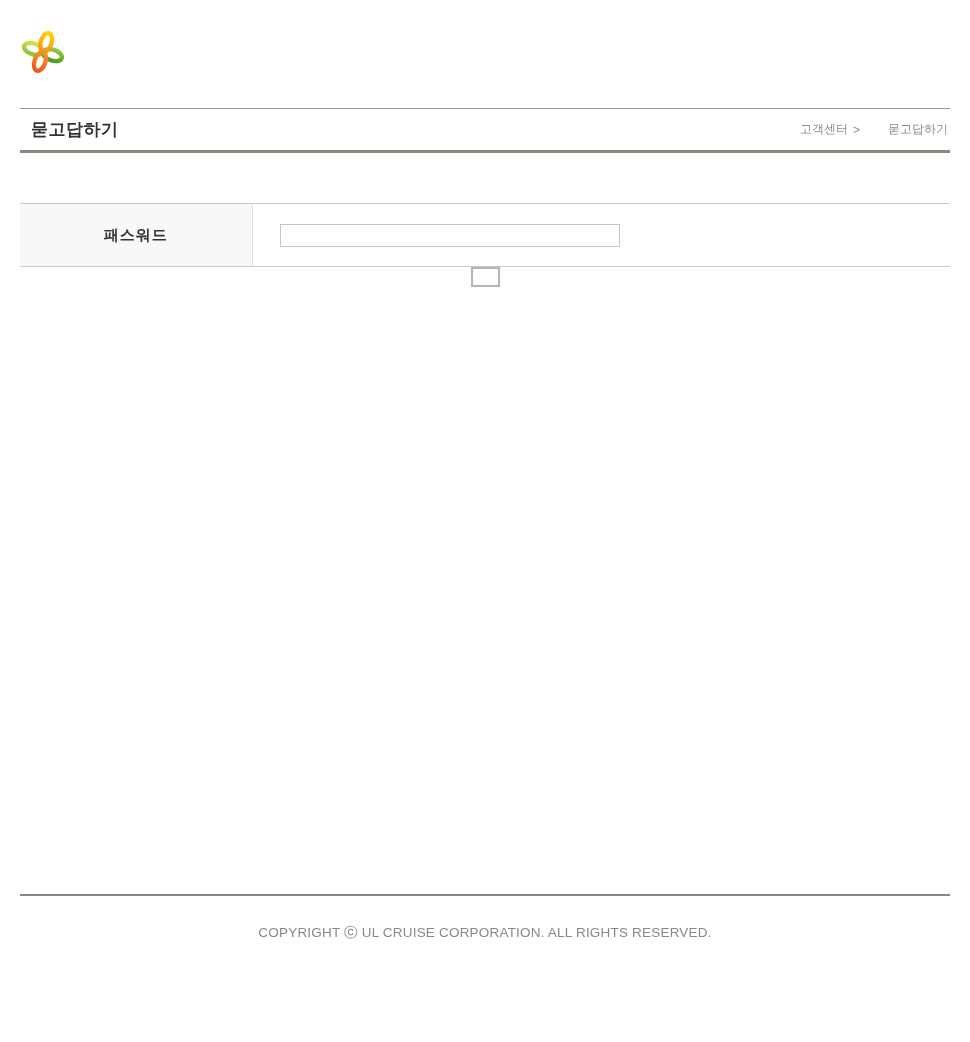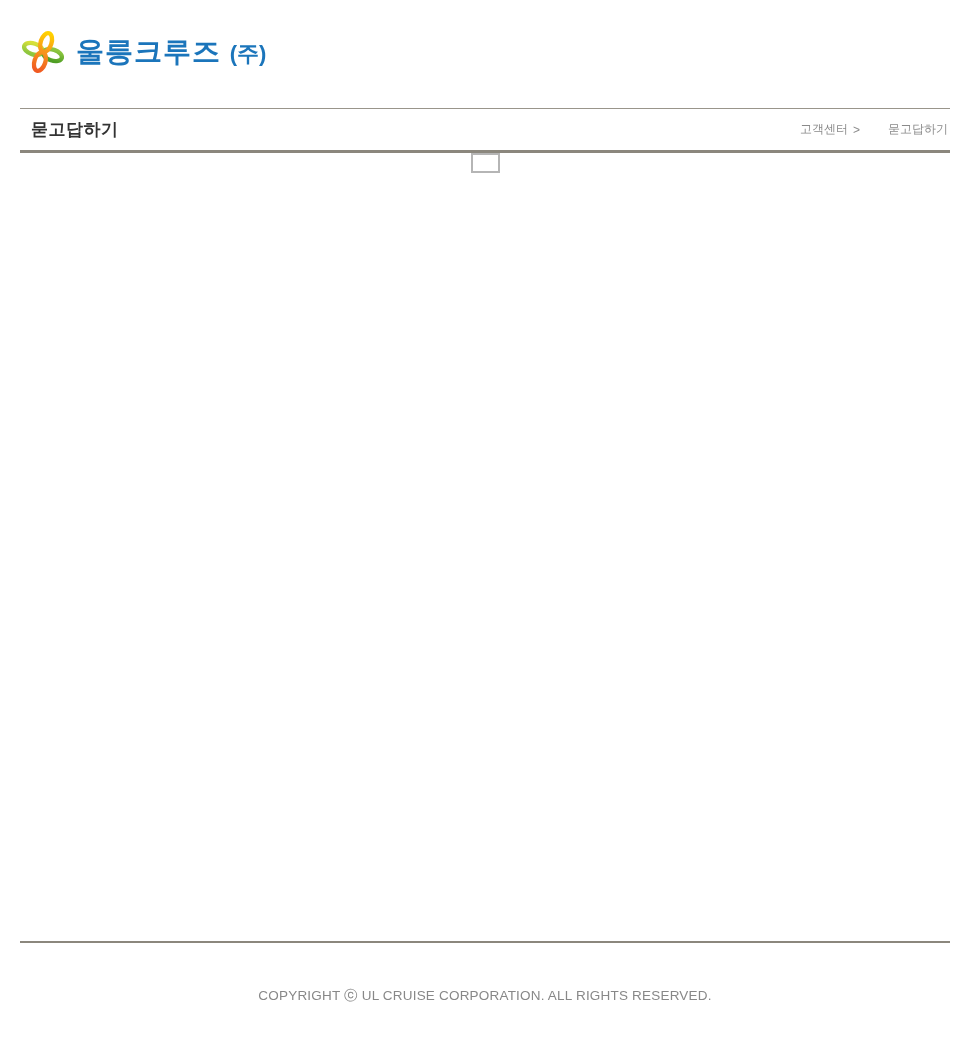--- a/index.html
+++ b/index.html
@@ -122,22 +122,22 @@
     line-height: 16px;
     vertical-align: top;
   }
 
   .spacer { flex: 1 1 auto; }
 
   
   .site-footer {
     border-top: 2px solid #8b877d;
     margin: 0 20px;
-    height: 101px;
-    padding-top: 44px;
+    height: 148px;
+    padding-top: 28px;
     text-align: center;
   }
   .copyright {
     font-size: 13.5px;
     color: #888888;
     letter-spacing: 0.2px;
   }
 </style>
 </head>
 <body>
@@ -175,34 +175,43 @@
 
         <g transform="rotate(18 24 27)">
           <ellipse cx="24" cy="15.5" rx="6.2" ry="11" fill="none" stroke="url(#gYellowOrange)" stroke-width="5"></ellipse>
         </g>
 
         <g transform="rotate(18 24 27)">
           <ellipse cx="24" cy="38.5" rx="6.2" ry="11" fill="none" stroke="url(#gOrange)" stroke-width="5"></ellipse>
         </g>
       </svg>
     </span>
-    <span class="logo-text"><span>울릉크루즈</span> <span class="logo-suffix">(주)</span></span>
   </a>
 </header>
 
 <div class="container">
   <div class="title-bar">
     <h1 class="page-title">묻고답하기</h1>
     <nav class="breadcrumb">
       <a>고객센터</a>
       <span class="sep">&gt;</span>
       <span class="current">묻고답하기</span>
     </nav>
   </div>
 
+  <table class="form-table">
+    <tbody>
+      <tr>
+        <th>패스워드</th>
+        <td>
+          <input type="password" class="password-input" value="" style="">
+        </td>
+      </tr>
+    </tbody>
+  </table>
 
   <div class="submit-row">
     <button type="submit" class="submit-button"></button>
   </div>
 </div>
 
 <div class="spacer"></div>
 
 <footer class="site-footer">
   <p class="copyright">COPYRIGHT ⓒ UL CRUISE CORPORATION. ALL RIGHTS RESERVED.</p>

